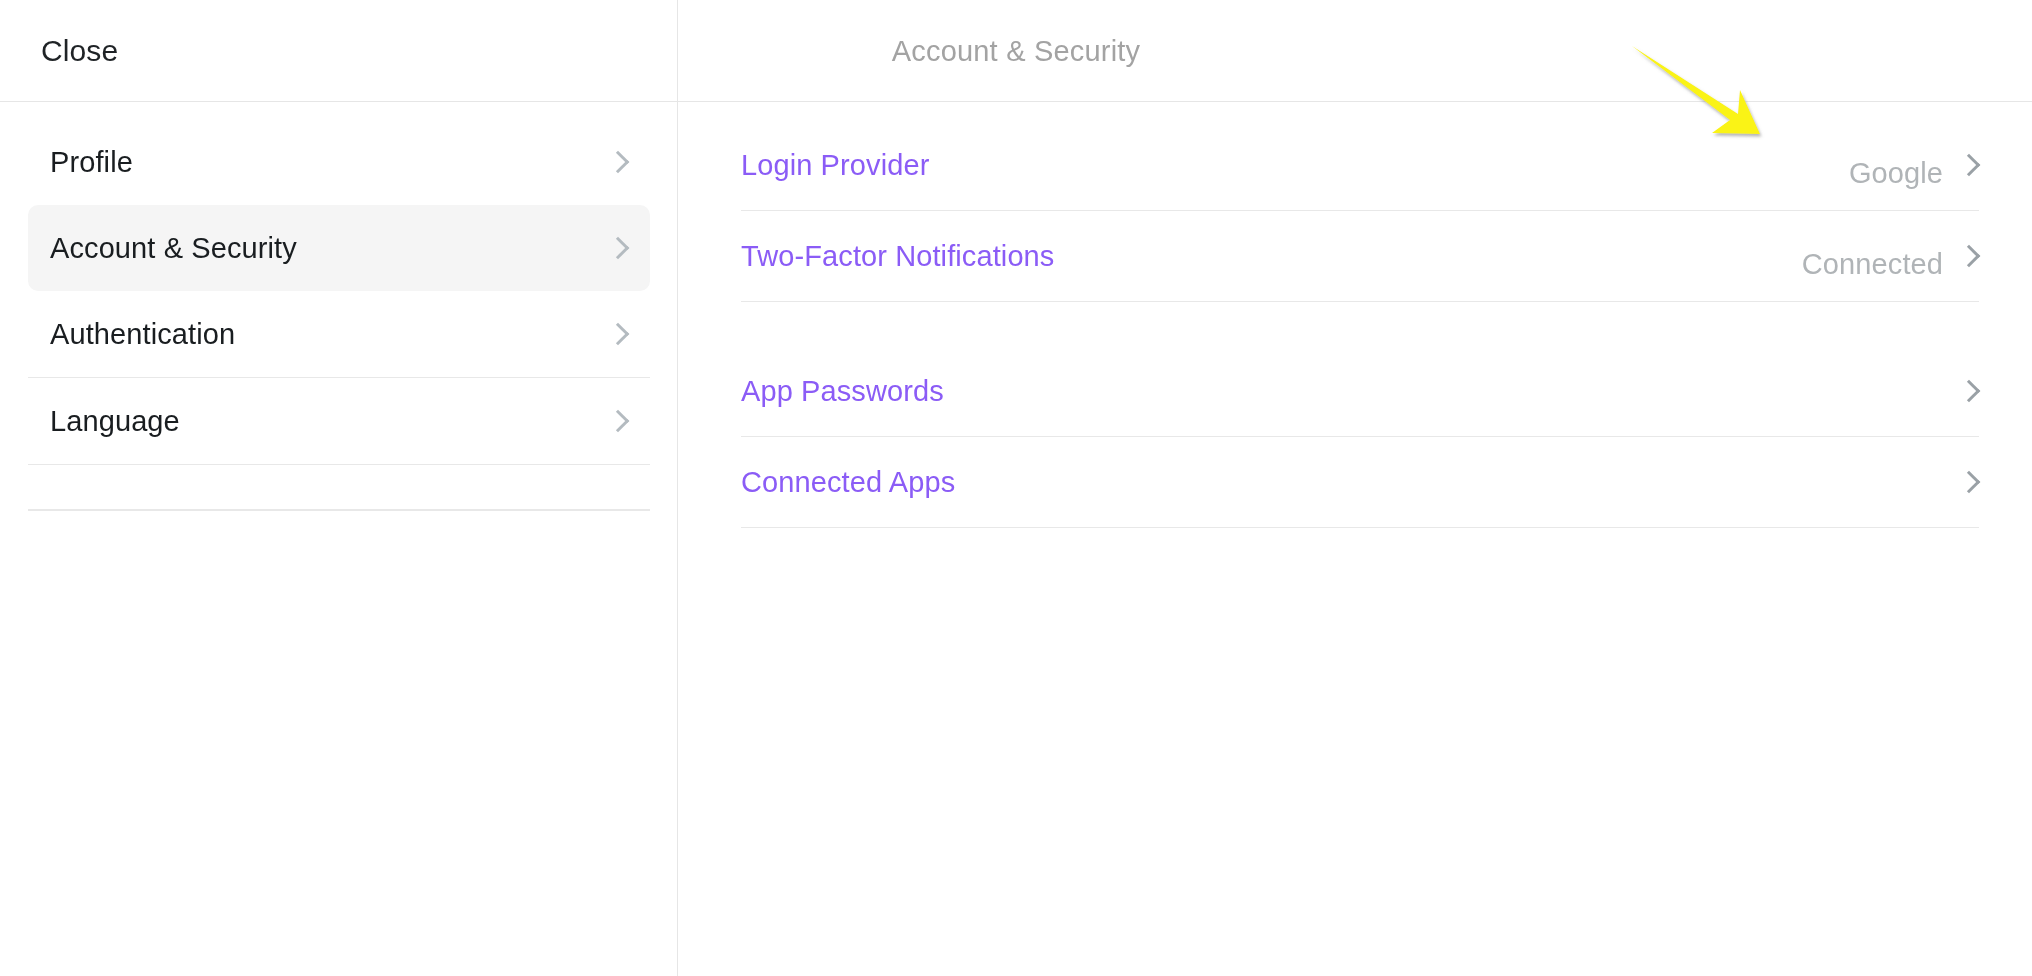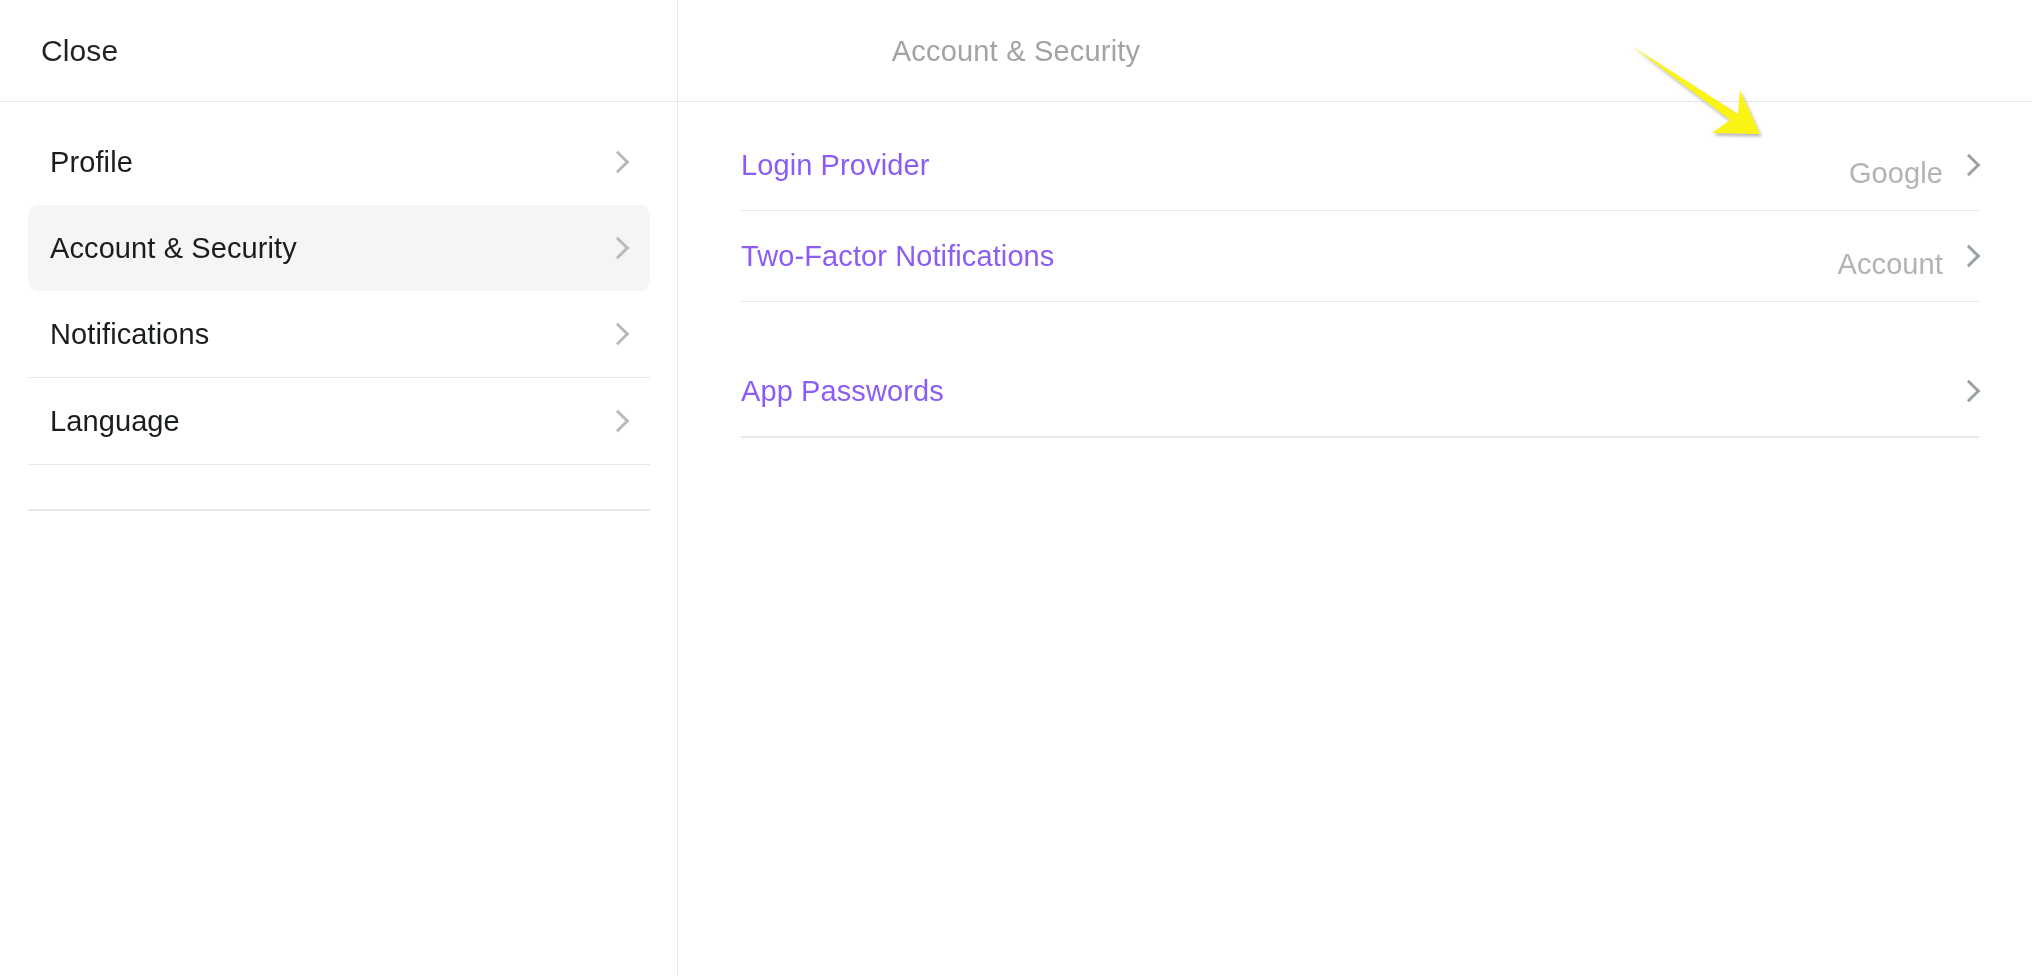--- a/index.html
+++ b/index.html
@@ -226,21 +226,21 @@
           <span class="side-label">Profile</span>
           <span class="chev light"></span>
         </div>
 
         <div class="side-row active">
           <span class="side-label">Account &amp; Security</span>
           <span class="chev light"></span>
         </div>
 
         <div class="side-row">
-          <span class="side-label">Notifications</span>
+          <span class="side-label">Authentication</span>
           <span class="chev light"></span>
         </div>
 
         <div class="side-sep"></div>
 
         <div class="side-row">
           <span class="side-label">Language</span>
           <span class="chev light"></span>
         </div>
 
@@ -262,34 +262,38 @@
         <div class="main-row">
           <span class="main-label">Login Provider</span>
           <span class="main-value">Google</span>
           <span class="chev"></span>
         </div>
 
         <div class="main-sep"></div>
 
         <div class="main-row">
           <span class="main-label">Two-Factor Notifications</span>
-          <span class="main-value">Account</span>
+          <span class="main-value">Connected</span>
           <span class="chev"></span>
         </div>
 
         <div class="main-sep"></div>
         <div class="main-gap"></div>
 
         <div class="main-row no-value">
           <span class="main-label">App Passwords</span>
           <span class="chev"></span>
         </div>
 
         <div class="main-sep"></div>
 
+        <div class="main-row no-value">
+          <span class="main-label">Connected Apps</span>
+          <span class="chev"></span>
+        </div>
 
         <div class="main-sep"></div>
 
       </div>
     </div>
 
   </div>
 </div>
 
 <svg class="annotation-arrow" viewBox="0 0 200 122">

